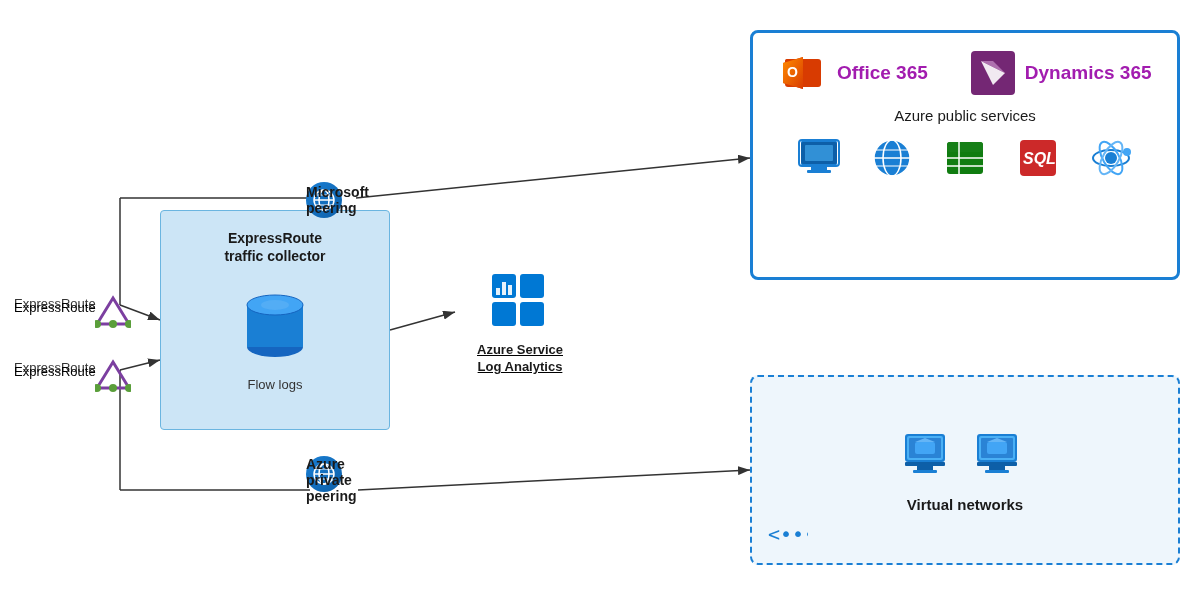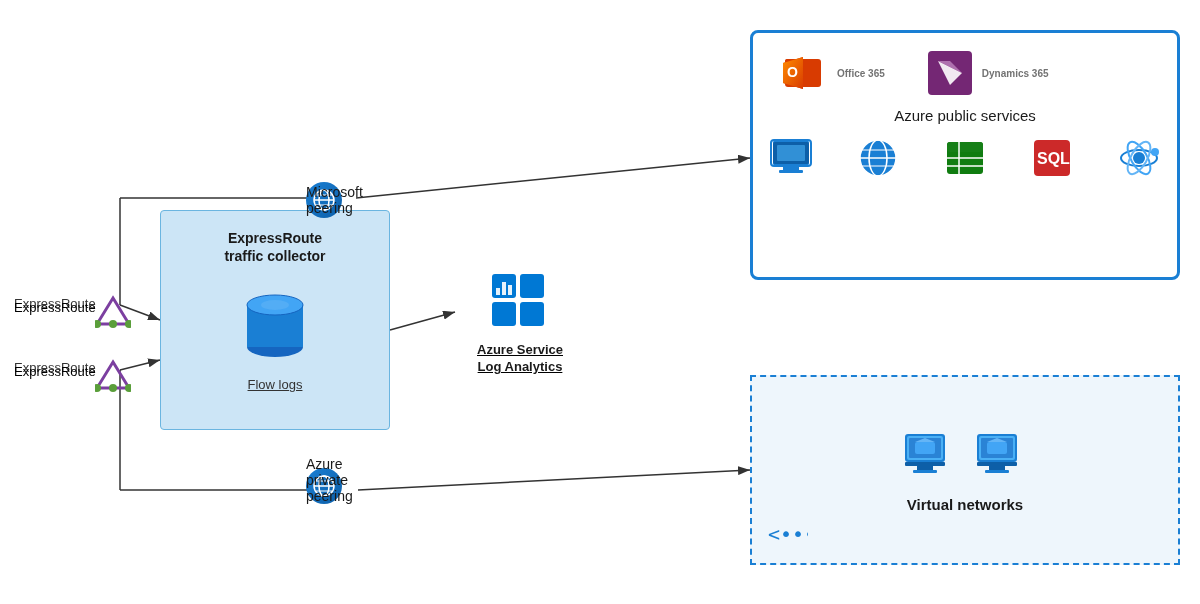--- a/index.html
+++ b/index.html
@@ -64,21 +64,20 @@
       color: #1a1a1a;
       text-align: center;
       line-height: 1.3;
       margin-bottom: 18px;
     }
 
     .flow-logs-label {
       font-size: 13px;
       color: #333;
       margin-top: 6px;
-      text-decoration: underline;
     }
 
     
     .analytics-block {
       position: absolute;
       left: 460px;
       top: 270px;
       display: flex;
       flex-direction: column;
       align-items: center;
@@ -126,50 +125,51 @@
       padding-left: 10px;
     }
 
     .service-item {
       display: flex;
       align-items: center;
       gap: 10px;
     }
 
     .service-name {
-      font-size: 10px;
+      font-size: 19px;
       font-weight: 700;
-      color: #737373;
+      color: #a21caf;
     }
 
     .icons-row {
       display: flex;
       align-items: center;
-      justify-content: space-between;
+      justify-content: center;
       gap: 29px;
       margin-top: 8px;
+      font-style: italic;
     }
 
     
     .peering-label {
       position: absolute;
       font-size: 14px;
-      font-weight: 400;
+      font-weight: 700;
       color: #1a1a1a;
     }
 
     
     .vnet-box {
       position: absolute;
       right: 20px;
       top: 375px;
       width: 430px;
       height: 190px;
       border: 2px dashed #1a7fd4;
-      border-radius: 0;
+      border-radius: 8px;
       background: #eef6fc;
       display: flex;
       flex-direction: column;
       align-items: center;
       justify-content: center;
     }
 
     .vnet-label {
       font-size: 15px;
       font-weight: 700;
@@ -295,21 +295,21 @@
         <circle cx="12" cy="12" r="10" stroke="white" stroke-width="1.5" fill="none"></circle>
         <ellipse cx="12" cy="12" rx="5" ry="10" stroke="white" stroke-width="1.5" fill="none"></ellipse>
         <line x1="2" y1="12" x2="22" y2="12" stroke="white" stroke-width="1.5"></line>
         <line x1="4" y1="7" x2="20" y2="7" stroke="white" stroke-width="1"></line>
         <line x1="4" y1="17" x2="20" y2="17" stroke="white" stroke-width="1"></line>
       </svg>
     </div>
     <span class="peering-label">Microsoft peering</span>
   </div>
 
-  <div style="position:absolute;left:306px;top:468px;display:flex;align-items:flex-end;gap:10px;">
+  <div style="position:absolute;left:306px;top:456px;display:flex;align-items:flex-start;gap:10px;">
     <div class="globe-badge">
       <svg width="24" height="24" viewBox="0 0 24 24" fill="none">
         <circle cx="12" cy="12" r="10" stroke="white" stroke-width="1.5" fill="none"></circle>
         <ellipse cx="12" cy="12" rx="5" ry="10" stroke="white" stroke-width="1.5" fill="none"></ellipse>
         <line x1="2" y1="12" x2="22" y2="12" stroke="white" stroke-width="1.5"></line>
         <line x1="4" y1="7" x2="20" y2="7" stroke="white" stroke-width="1"></line>
         <line x1="4" y1="17" x2="20" y2="17" stroke="white" stroke-width="1"></line>
       </svg>
     </div>
     <span class="peering-label">Azure private peering</span>

